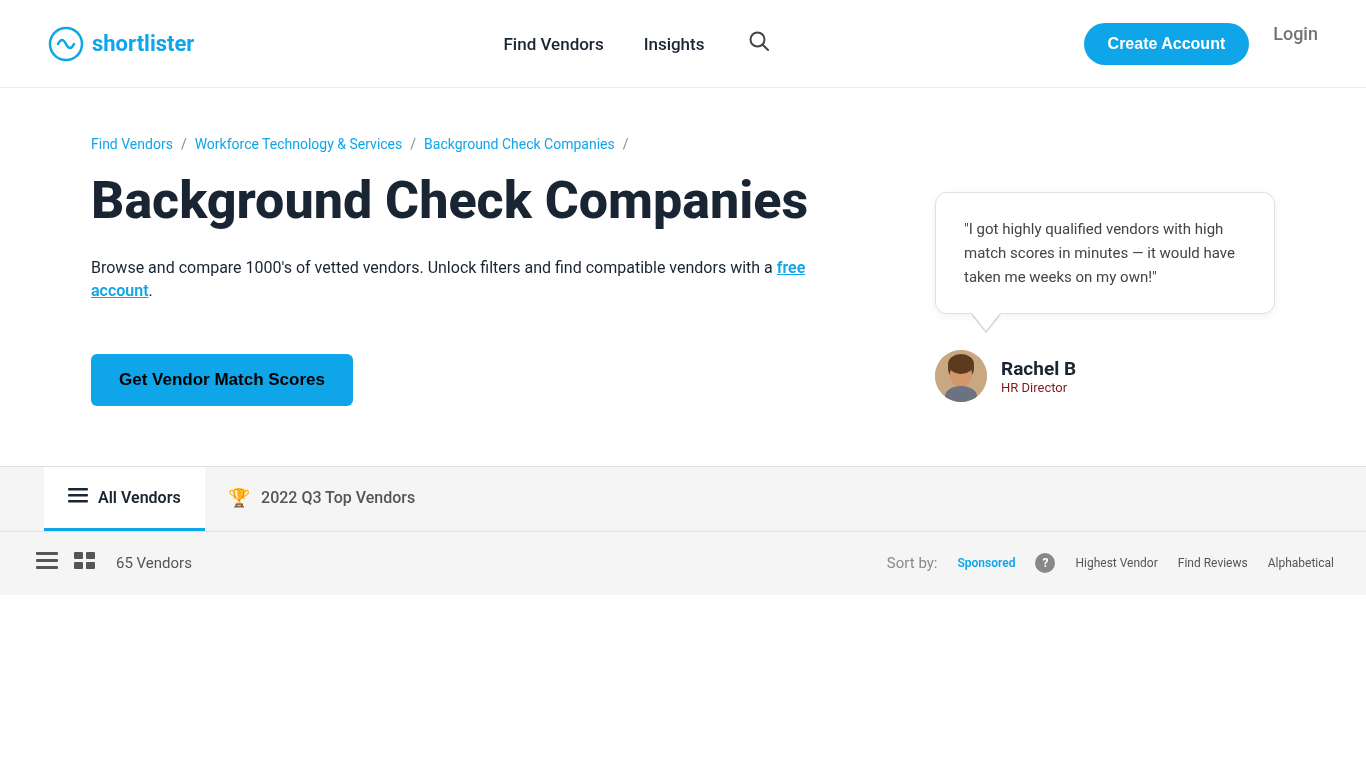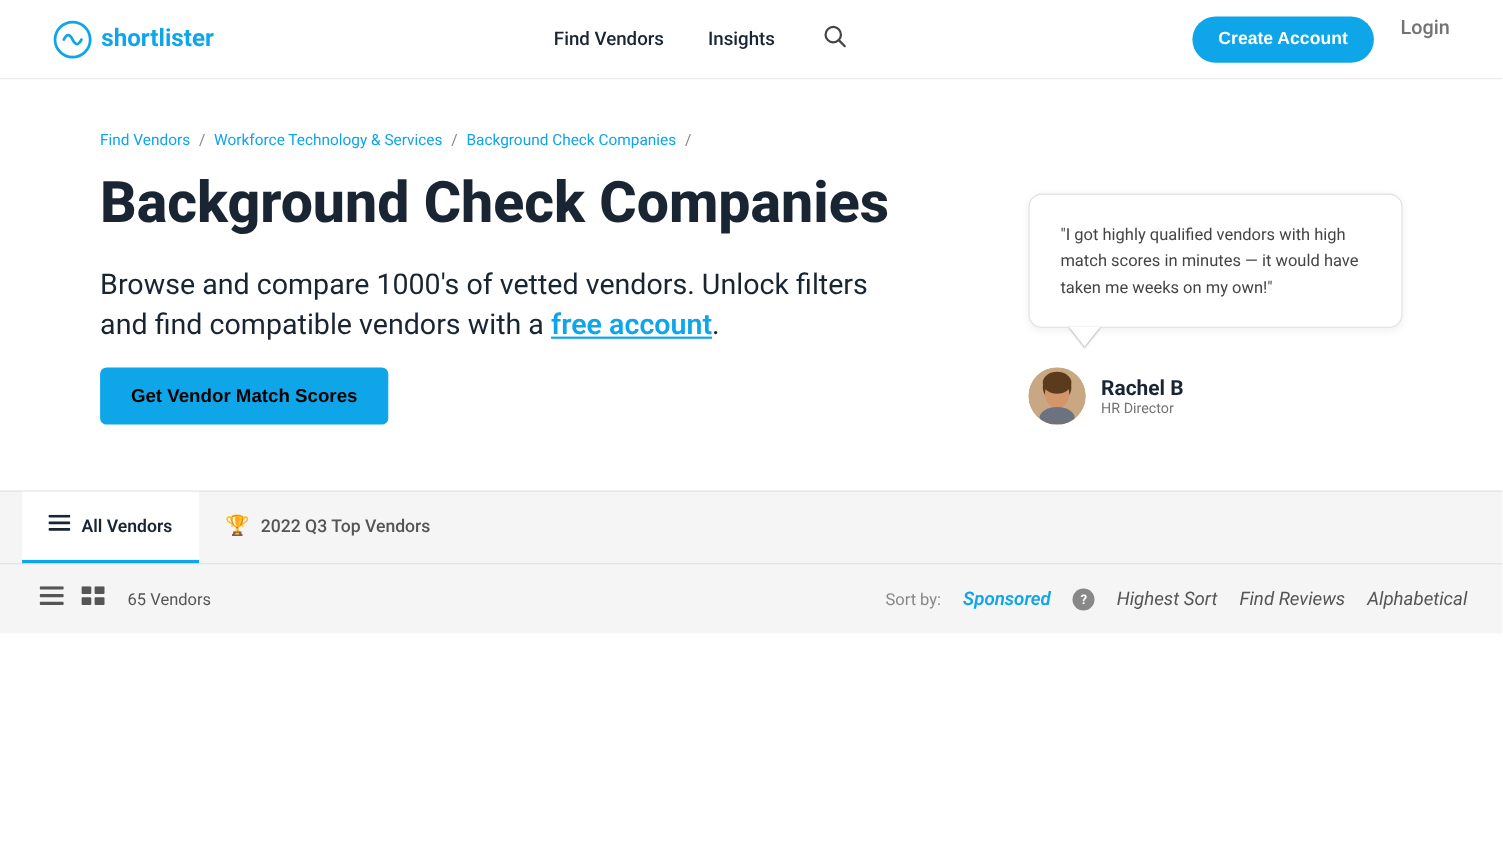--- a/index.html
+++ b/index.html
@@ -4,21 +4,21 @@
   <style>
     * { margin: 0; padding: 0; box-sizing: border-box; }
     body { font-family: -apple-system, BlinkMacSystemFont, 'Segoe UI', Roboto, sans-serif; background: #fff; color: #1a2533; }
 
     
     .header {
       display: flex;
       align-items: center;
       justify-content: space-between;
       padding: 0 48px;
-      height: 72px;
+      height: 88px;
       border-bottom: 1px solid #e8eaed;
       background: #fff;
       position: relative;
       z-index: 10;
     }
     .logo-area {
       display: flex;
       align-items: center;
       gap: 8px;
       text-decoration: none;
@@ -113,25 +113,25 @@
       max-width: 720px;
     }
     .hero-title {
       font-size: 52px;
       font-weight: 800;
       color: #1a2533;
       line-height: 1.1;
       margin-bottom: 28px;
     }
     .hero-description {
-      font-size: 26px;
+      font-size: 16px;
       font-weight: 400;
       color: #1a2533;
       line-height: 1.4;
-      margin-bottom: 20px;
+      margin-bottom: 52px;
     }
     .hero-description .free-link {
       color: #0ea5e9;
       font-weight: 600;
     }
     .cta-button {
       background: #0ea5e9;
       color: #000000;
       border: none;
       border-radius: 6px;
@@ -203,29 +203,29 @@
       height: 52px;
     }
     .author-info {}
     .author-name {
       font-weight: 700;
       font-size: 19px;
       color: #1a2533;
     }
     .author-title {
       font-size: 13px;
-      color: #737373;
+      color: #7f1d1d;
     }
 
     
     .tabs-bar {
       background: #f5f5f5;
       border-top: 1px solid #e0e0e0;
       display: flex;
-      padding: 0 20px;
+      padding: 0 44px;
     }
     .tab-item {
       display: flex;
       align-items: center;
       gap: 10px;
       padding: 20px 24px;
       font-size: 16px;
       font-weight: 500;
       color: #555;
       cursor: pointer;
@@ -276,23 +276,22 @@
     .bottom-right {
       display: flex;
       align-items: center;
       gap: 20px;
     }
     .sort-label {
       font-size: 15px;
       color: #888;
     }
     .sort-option {
-      font-size: 17px;
-      cursor: pointer;
-      font-style: italic;
+      font-size: 12px;
+      cursor: pointer;
     }
     .sort-option.active {
       color: #0ea5e9;
       font-weight: 600;
     }
     .sort-option.inactive {
       color: #555;
     }
     .help-icon {
       width: 20px;
@@ -426,17 +425,17 @@
         </svg>
       </button>
     </div>
     <span class="vendor-count">65 Vendors</span>
   </div>
 
   <div class="bottom-right">
     <span class="sort-label">Sort by:</span>
     <span class="sort-option active">Sponsored</span>
     <span class="help-icon" title="What is Sponsored?">?</span>
-    <span class="sort-option inactive">Highest Sort</span>
+    <span class="sort-option inactive">Highest Vendor</span>
     <span class="sort-option inactive">Find Reviews</span>
     <span class="sort-option inactive">Alphabetical</span>
   </div>
 </div>
 
 </body></html>

